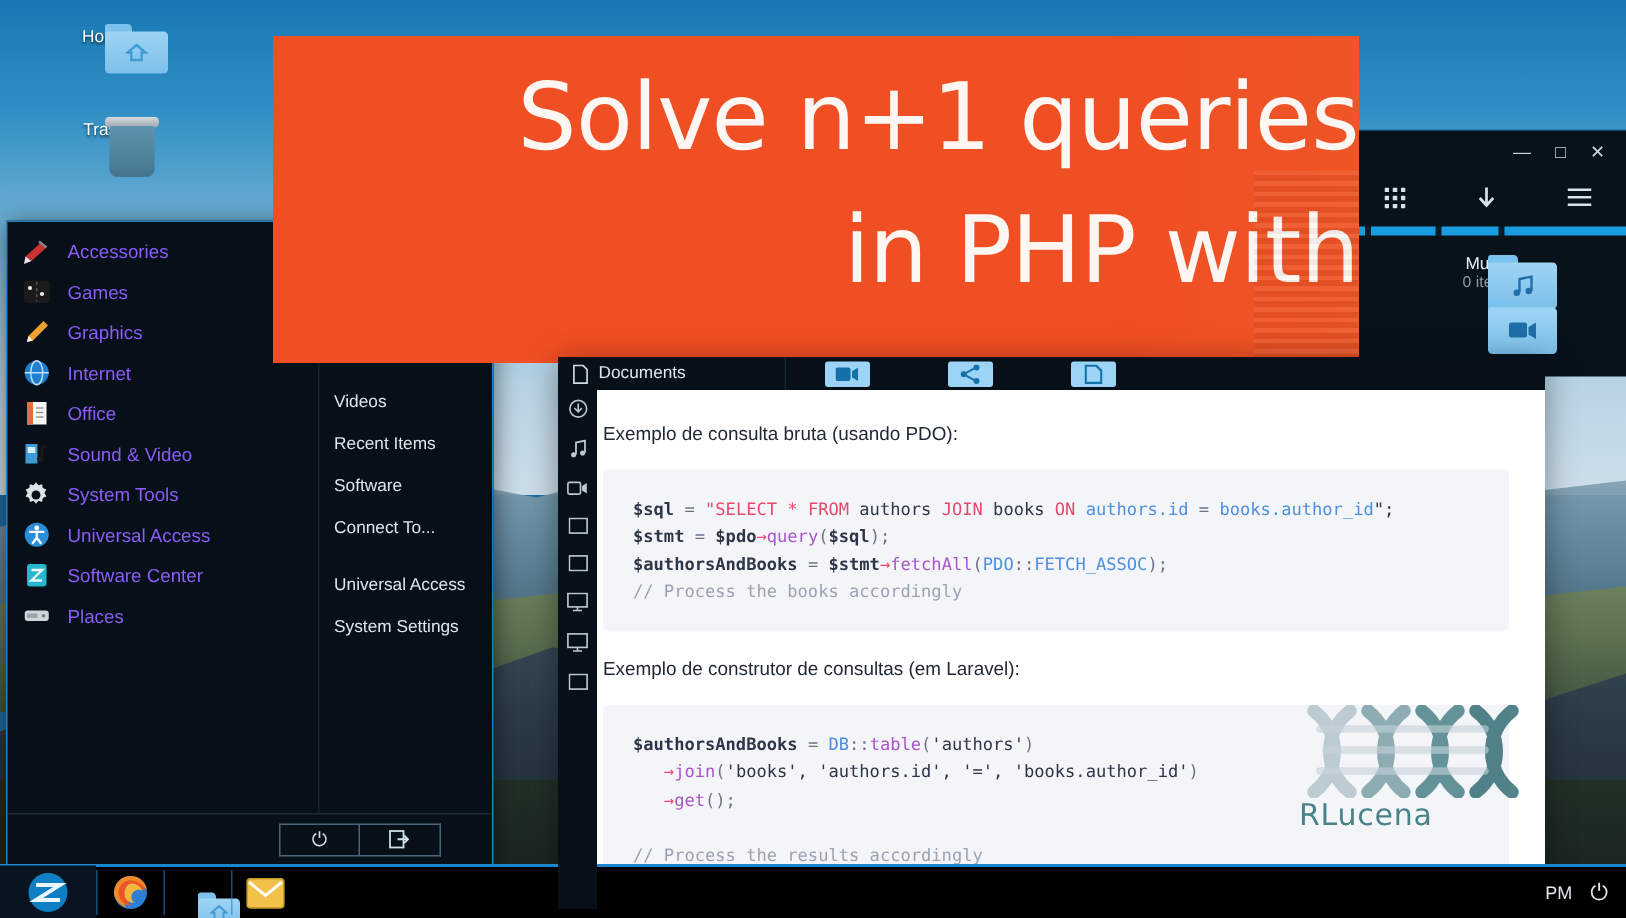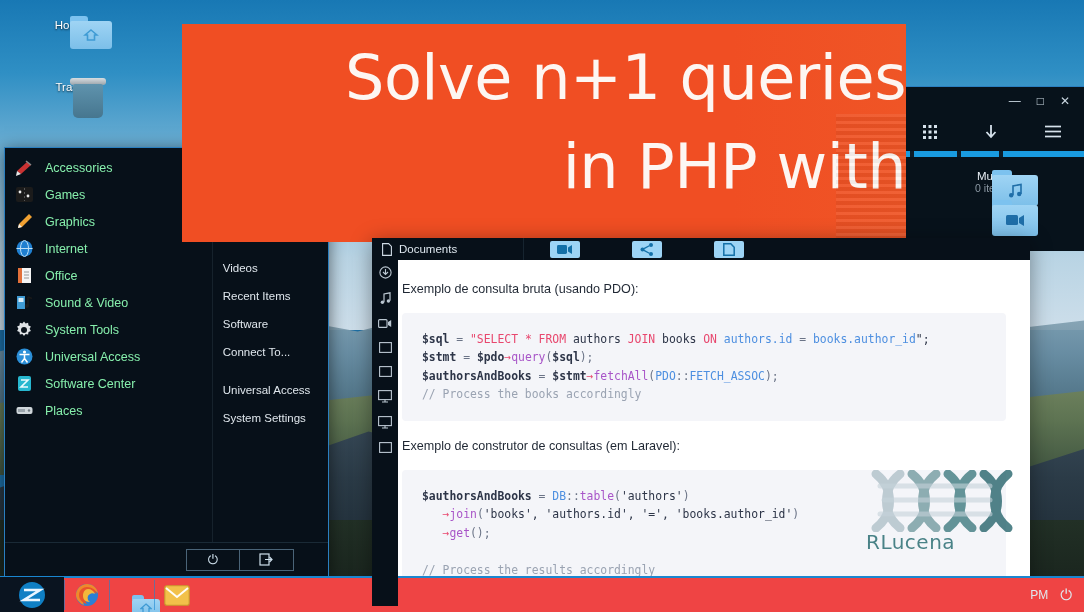--- a/index.html
+++ b/index.html
@@ -86,21 +86,21 @@
     background:#071019; border:1px solid #2a7fc0;
     box-shadow:0 3px 16px rgba(0,0,0,.55);
     display:flex; flex-direction:column;
   }
   .menu-cols { flex:1; display:flex; overflow:hidden; }
   .menu-col-left { width:208px; padding:6px 0 0 0; }
   .menu-col-right { width:117px; padding:12px 0 0 0; border-left:1px solid #16222c; }
 
   .menu-item {
     display:flex; align-items:center; gap:10px;
-    height:27px; padding:0 8px; color:#86efac; font-size:12.5px;
+    height:27px; padding:0 8px; color:#8b5cf6; font-size:12.5px;
     white-space:nowrap;
   }
   .menu-item .mi-icon {
     width:22px; height:22px; flex:0 0 22px; position:relative;
     display:flex; align-items:center; justify-content:center; font-size:15px;
   }
   .menu-item-right {
     height:28px; display:flex; align-items:center; padding:0 10px;
     color:#dfe6ec; font-size:11.5px; white-space:nowrap;
   }
@@ -210,21 +210,21 @@
     opacity:.85; pointer-events:none; z-index:4;
   }
   #watermark .wm-text {
     text-align:left; color:#2c6f74; font-size:20px; letter-spacing:.5px;
     font-family:"DejaVu Sans", sans-serif; margin-top:-6px;
   }
 
   
   #taskbar {
     position:absolute; left:0; bottom:0; width:1084px; height:36px;
-    background:#ef4444; border-top:2px solid #1a86d0;
+    background:#000000; border-top:2px solid #1a86d0;
     display:flex; align-items:center;
   }
   #taskbar .tb-start {
     width:64px; height:36px; display:flex; align-items:center; justify-content:center;
     background:#0a1420;
   }
   .tb-item {
     width:44px; height:36px; display:flex; align-items:center; justify-content:center;
   }
   .tb-sep { width:1px; height:30px; background:#1a86d0; opacity:.6; }

